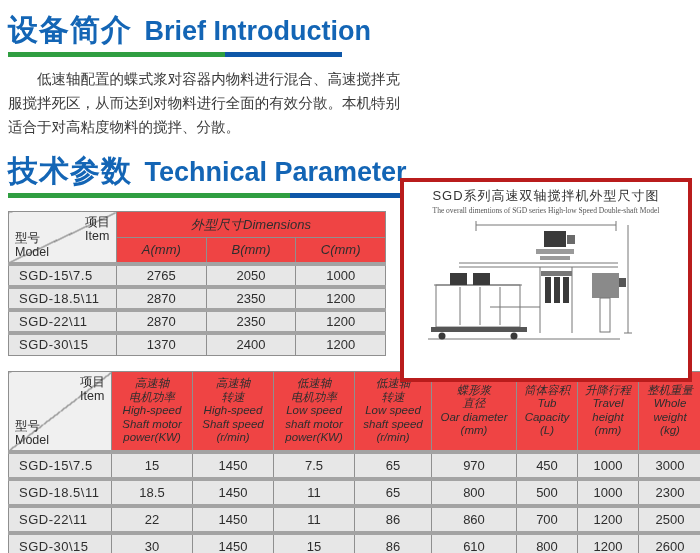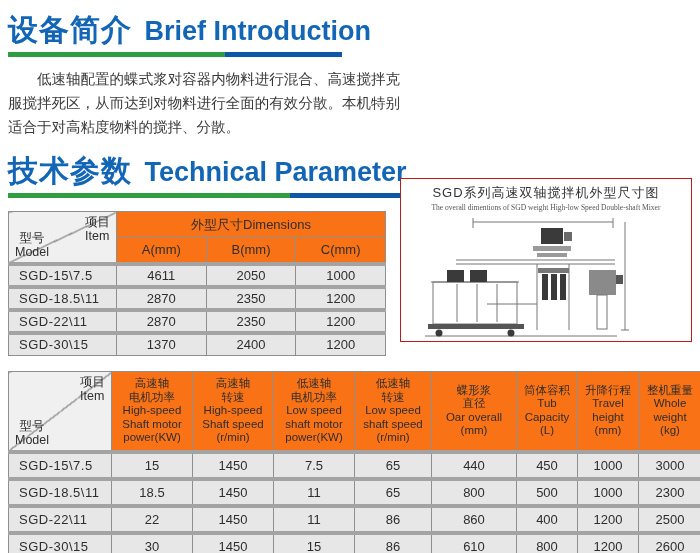--- a/index.html
+++ b/index.html
@@ -28,42 +28,42 @@
   }
   
   table { border-collapse: collapse; table-layout: fixed; }
   .ptable { border: 1px solid #8f8f8f; }
   .ptable td {
     border-left: 1px solid #8f8f8f; border-right: 1px solid #8f8f8f;
     text-align: center; vertical-align: middle;
     font-size: 13px; color: #2e2e2e; padding: 0;
   }
   .ptable .th {
-    background: #f97316; border-bottom: 1px solid #8f8f8f;
-    font-size: 13px; white-space: pre-line; line-height: 14px;
+    background: #ef4444; border-bottom: 1px solid #8f8f8f;
+    font-size: 13px; white-space: pre-line; line-height: 14px; font-style: italic;
   }
   .ptable tr.data td { background: #e7e7e7; border-top: 4px solid #a3a3a3; }
   .ptable td.model { text-align: left; padding-left: 10px; letter-spacing: 0.5px; }
   .corner {
     position: relative; background: #f0f0f0;
     background-image: linear-gradient(to bottom right,
       transparent calc(50% - 0.7px), #8f8f8f calc(50% - 0.7px),
       #8f8f8f calc(50% + 0.7px), transparent calc(50% + 0.7px));
   }
   .corner .c-top    { position: absolute; top: 3px; right: 6px;  text-align: left; white-space: pre-line; line-height: 14px; font-size: 12.5px; }
-  .corner .c-bottom { position: absolute; bottom: 3px; left: 6px; text-align: center;  white-space: pre-line; line-height: 14px; font-size: 12.5px; }
+  .corner .c-bottom { position: absolute; bottom: 3px; left: 6px; text-align: left;  white-space: pre-line; line-height: 14px; font-size: 12.5px; }
   
   .t1 { margin: 13px 0 0 8px; width: 378px; }
   .t1 tr.hrow { height: 26px; }
   .t1 tr.data { height: 23px; }
   
   .diagram-box {
     position: absolute; left: 400px; top: 178px;
-    width: 292px; height: 164px;
-    border: 1px solid #b91c1c; background: #fff;
+    width: 292px; height: 204px;
+    border: 4px solid #b91c1c; background: #fff;
     box-sizing: border-box; text-align: center;
   }
   .diagram-box .dt-zh { font-size: 13px; color: #333; margin-top: 5px; letter-spacing: 1px; }
   .diagram-box .dt-en { font-size: 7.5px; color: #555; margin-top: 1px; font-family: "Liberation Serif", serif; }
   
   .t2 { margin: 15px 0 0 8px; width: 684px; }
   .t2 tr.hrow { height: 80px; }
   .t2 .th { font-size: 11.5px; line-height: 13.5px; }
   .t2 tr.data { height: 27px; }
 </style>
@@ -103,21 +103,21 @@
       </td>
       <td class="th" colspan="3">外型尺寸Dimensions</td>
     </tr>
     <tr class="hrow">
       <td class="th" style="width:90px">A(mm)</td>
       <td class="th" style="width:91px">B(mm)</td>
       <td class="th" style="width:90px">C(mm)</td>
     </tr>
     <tr class="data">
       <td class="model">SGD-15\7.5</td>
-      <td>4611</td>
+      <td>2765</td>
       <td>2050</td>
       <td>1000</td>
     </tr>
     <tr class="data">
       <td class="model">SGD-18.5\11</td>
       <td>2870</td>
       <td>2350</td>
       <td>1200</td>
     </tr>
     <tr class="data">
@@ -130,21 +130,21 @@
       <td class="model">SGD-30\15</td>
       <td>1370</td>
       <td>2400</td>
       <td>1200</td>
     </tr>
   </tbody>
     </table>
 
   <div class="diagram-box">
     <div class="dt-zh">SGD系列高速双轴搅拌机外型尺寸图</div>
-    <div class="dt-en">The overall dimentions of SGD weight High-low Speed Double-shaft Mixer</div>
+    <div class="dt-en">The overall dimentions of SGD series High-low Speed Double-shaft Model</div>
     <svg width="290" height="126" viewBox="0 0 290 126">
       <g stroke="#777" stroke-width="1" fill="none">
 
         <line x1="72" y1="10" x2="212" y2="10"></line>
         <line x1="72" y1="6" x2="72" y2="16"></line>
         <line x1="212" y1="6" x2="212" y2="16"></line>
 
         <line x1="55" y1="48" x2="214" y2="48"></line>
         <line x1="55" y1="52" x2="214" y2="52"></line>
 
@@ -215,42 +215,42 @@
 Low speed
 shaft motor
 power(KW)</td>
       <td class="th" style="width:76px">低速轴
 转速
 Low speed
 shaft speed
 (r/min)</td>
       <td class="th" style="width:84px">蝶形浆
 直径
-Oar overall
+Oar diameter
 (mm)</td>
       <td class="th" style="width:60px">筒体容积
 Tub
 Capacity
 (L)</td>
       <td class="th" style="width:60px">升降行程
 Travel
 height
 (mm)</td>
       <td class="th" style="width:62px">整机重量
 Whole
 weight
 (kg)</td>
     </tr>
     <tr class="data">
       <td class="model">SGD-15\7.5</td>
       <td>15</td>
       <td>1450</td>
       <td>7.5</td>
       <td>65</td>
-      <td>440</td>
+      <td>970</td>
       <td>450</td>
       <td>1000</td>
       <td>3000</td>
     </tr>
     <tr class="data">
       <td class="model">SGD-18.5\11</td>
       <td>18.5</td>
       <td>1450</td>
       <td>11</td>
       <td>65</td>
@@ -259,21 +259,21 @@
       <td>1000</td>
       <td>2300</td>
     </tr>
     <tr class="data">
       <td class="model">SGD-22\11</td>
       <td>22</td>
       <td>1450</td>
       <td>11</td>
       <td>86</td>
       <td>860</td>
-      <td>400</td>
+      <td>700</td>
       <td>1200</td>
       <td>2500</td>
     </tr>
     <tr class="data">
       <td class="model">SGD-30\15</td>
       <td>30</td>
       <td>1450</td>
       <td>15</td>
       <td>86</td>
       <td>610</td>

